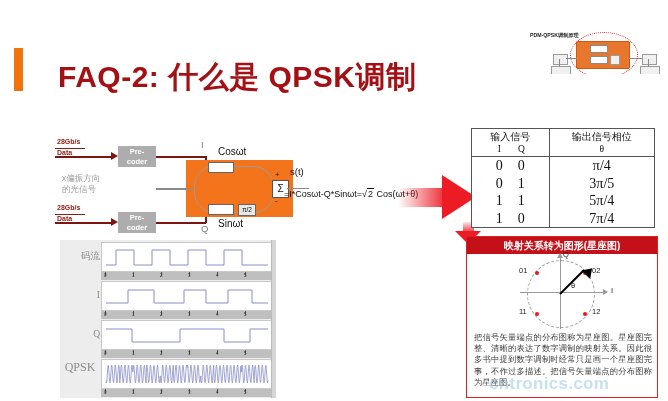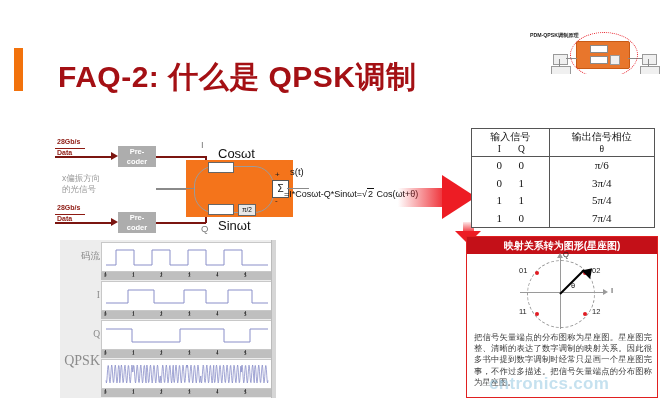--- a/index.html
+++ b/index.html
@@ -42,21 +42,21 @@
   .mzring{position:absolute;border:1.6px solid #9b9b9b;border-radius:20px;}
   .mzarm{position:absolute;width:24px;height:9px;background:#fff;border:1.2px solid #666;}
   .mzarm:before,.mzarm:after{content:"";position:absolute;top:0;width:0;height:0;
      border-top:4.5px solid transparent;border-bottom:4.5px solid transparent;}
   .mzarm:before{left:0;border-left:5px solid #fff;}
   .mzarm:after{right:0;border-right:5px solid #fff;}
   .phaseBox{position:absolute;width:16px;height:10px;background:#E8E8E8;border:1px solid #666;
      font-size:6.5px;text-align:center;line-height:10px;color:#111;}
   .sumBox{position:absolute;width:15px;height:16px;background:#fff;border:1.3px solid #555;
      font-size:10px;text-align:center;line-height:15px;color:#111;}
-  .cosLbl{position:absolute;font-size:13px;color:#111;white-space:nowrap;}
+  .cosLbl{position:absolute;font-size:10px;color:#111;white-space:nowrap;}
   .iqLbl{position:absolute;font-size:9.5px;color:#7a7a7a;}
   .plusmin{position:absolute;font-size:8px;color:#222;}
   .stLbl{position:absolute;left:290px;top:166px;font-size:9.5px;color:#111;}
   .eq{position:absolute;left:284px;top:189px;font-size:9px;color:#111;white-space:nowrap;}
   .sqrt{border-top:1px solid #111;padding:0 1px;}
 
   
   .bigarrow{position:absolute;left:398px;top:175px;width:78px;height:44px;}
   .bigarrow .shaft{position:absolute;left:0;top:13px;width:48px;height:19px;
      background:linear-gradient(to right,rgba(237,28,36,0),rgba(237,28,36,.95));}
@@ -65,21 +65,21 @@
   .downarrow{position:absolute;left:455px;top:222px;width:26px;height:22px;}
   .downarrow .shaft{position:absolute;left:8px;top:0;width:11px;height:11px;
      background:linear-gradient(to bottom,rgba(237,28,36,.1),rgba(237,28,36,.95));}
   .downarrow .head{position:absolute;left:0;top:9px;width:0;height:0;
      border-left:13px solid transparent;border-right:13px solid transparent;border-top:13px solid #ED1C24;}
 
   
   .table{position:absolute;left:471px;top:128px;width:184px;height:100px;
      background:#fff;border:1px solid #555;box-sizing:border-box;}
   .table table{width:100%;height:100%;border-collapse:collapse;}
-  .table th,.table td{text-align:center;color:#111;font-size:11px;font-family:"Liberation Serif",serif;}
+  .table th,.table td{text-align:center;color:#111;font-size:14px;font-family:"Liberation Serif",serif;}
   .table th{font-size:10px;font-weight:normal;padding:1px 0 2px;border-bottom:1.2px solid #555;}
   .table th.l,.table td.l{border-right:1.2px solid #555;}
   .table .sub{font-size:9.5px;}
   .table td{padding:0;line-height:15px;}
   .iq span{display:inline-block;width:22px;}
 
   
   .cpanel{position:absolute;left:466px;top:236px;width:192px;height:162px;
      background:#fff;border:1.3px solid #E02020;box-sizing:border-box;}
   .cbanner{position:absolute;left:0;top:0;width:100%;height:17px;background:#C41018;
@@ -214,27 +214,27 @@
             <div>输出信号相位</div>
             <div class="sub">θ</div>
           </th>
         </tr>
       </thead>
       <tbody>
         <tr>
           <td class="l iq">
             <span>0</span><span>0</span>
           </td>
-          <td>π/6</td>
+          <td>π/4</td>
         </tr>
         <tr>
           <td class="l iq">
             <span>0</span><span>1</span>
           </td>
-          <td>3π/4</td>
+          <td>3π/5</td>
         </tr>
         <tr>
           <td class="l iq">
             <span>1</span><span>1</span>
           </td>
           <td>5π/4</td>
         </tr>
         <tr>
           <td class="l iq">
             <span>1</span><span>0</span>
@@ -270,21 +270,21 @@
       <div class="clbl" style="left:96px;top:24px;">θ</div>
     </div>
     <div class="cbody">把信号矢量端点的分布图称为星座图。星座图完整、清晰的表达了数字调制的映射关系。因此很多书中提到数字调制时经常只是画一个星座图完事，不作过多描述。把信号矢量端点的分布图称为星座图。</div>
   </div>
 
   <div class="wfwrap">
     <div class="wflabels">
       <div style="top:10px;">码流</div>
       <div style="top:50px;">I</div>
       <div style="top:89px;">Q</div>
-      <div style="top:113px;font-size:14px;">QPSK</div>
+      <div style="top:120px;font-size:12px;text-align:center;">QPSK</div>
     </div>
     <div class="wfplots">
       <div class="wfrow" style="top:0px;height:30px;">
         <svg width="170" height="28" viewBox="0 0 170 28">
           <path d="M4 22 H14 V7 H32 V22 H50 V7 H68 V22 H86 V7 H104 V22 H122 V7 H140 V22 H166" fill="none" stroke="#8a8fc9" stroke-width="1"></path>
         </svg>
       </div>
       <div class="wfaxis" style="top:30px;">
         <i style="left:4px"></i>
           <i style="left:32px"></i>

